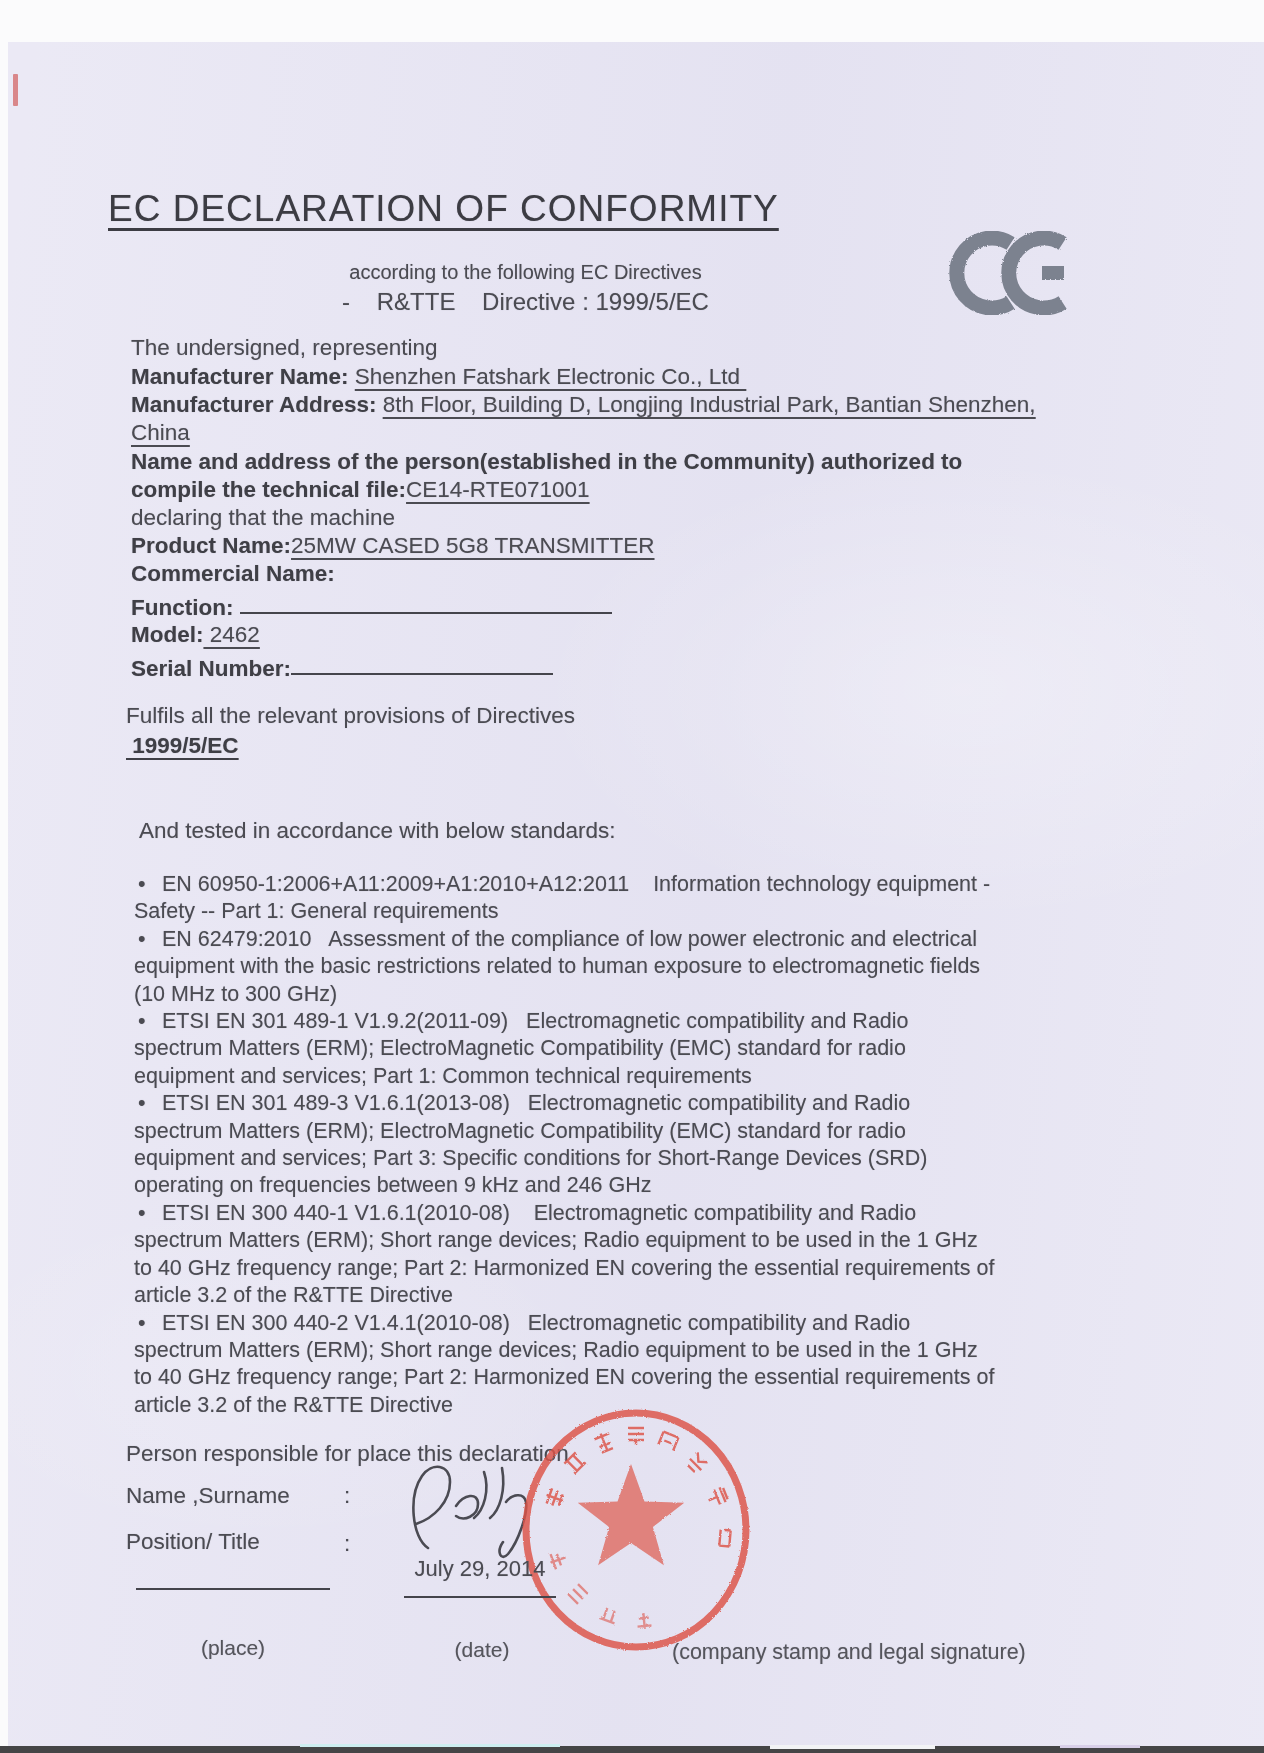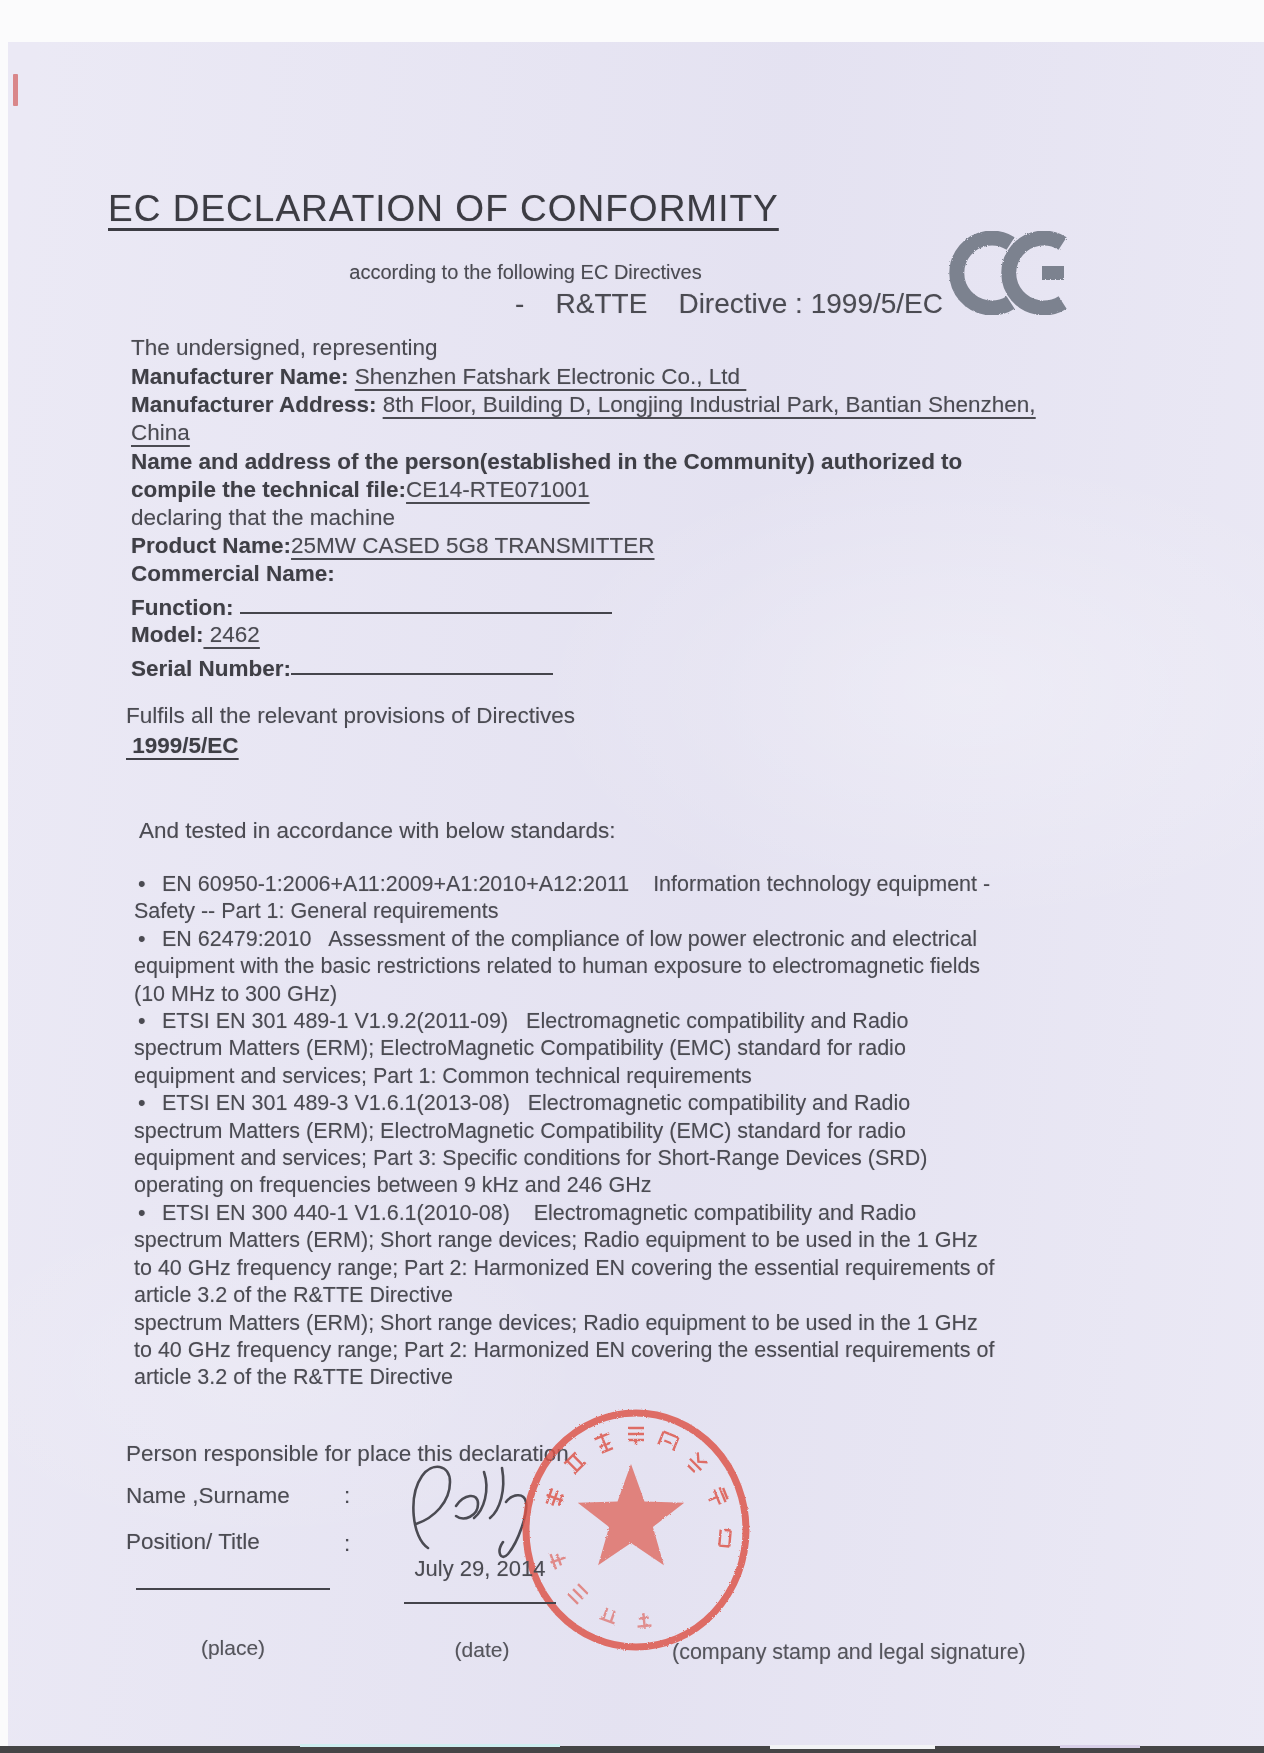--- a/index.html
+++ b/index.html
@@ -21,38 +21,38 @@
   .abs{position:absolute;}
   .center{text-align:center;}
   .b{font-weight:bold;color:#3f3f46;}
   .pre{white-space:pre;}
   .title{
     left:100px;top:146px;width:835px;
     font-size:37px;font-weight:normal;letter-spacing:1px;color:#3c3c43;
     text-decoration:underline;text-decoration-thickness:3px;text-underline-offset:7px;
   }
   .subtitle1{left:100px;top:219px;width:835px;text-align:center;font-size:20px;}
-  .subtitle2{left:100px;top:246px;width:835px;text-align:right;font-size:28px;}
+  .subtitle2{left:100px;top:246px;width:835px;text-align:center;font-size:24px;}
   .intro{left:123px;top:293px;font-size:22.5px;}
   .fields{left:123px;top:321px;font-size:22.5px;line-height:28.2px;}
   .fields .line{white-space:pre;}
   .u{text-decoration:underline;text-decoration-thickness:2px;text-underline-offset:5px;white-space:pre;}
   .blank{display:inline-block;border-bottom:2px solid #45454c;height:1.05em;vertical-align:baseline;}
   .fulfils{left:118px;top:659px;font-size:22.5px;line-height:30px;}
   .tested{left:131px;top:776px;font-size:22.5px;}
   .standards{left:126px;top:829px;font-size:21.5px;line-height:27.4px;}
   .std-line{white-space:pre;}
   .std-line .bullet{display:inline-block;width:24px;text-align:left;padding-left:4px;}
   .std-line.cont{padding-left:0;}
   .responsible{left:118px;top:1399px;font-size:22.5px;}
   .sig-label{left:118px;font-size:22.5px;}
   .sig-colon{left:336px;font-size:22.5px;}
   .place-line{left:128px;top:1546px;width:194px;height:2px;background:#44444b;}
   .date-box{left:396px;top:1514px;width:152px;text-align:center;font-size:22px;
-    border-bottom:2px solid #44444b;padding-bottom:20px;}
+    border-bottom:2px solid #44444b;padding-bottom:14px;}
   .caption{font-size:21px;color:#55555c;margin-top:36px;}
   .bottom-bar{position:absolute;left:0;right:0;top:1746px;height:7px;background:#454546;}
   .bb-seg1{position:absolute;left:300px;top:1744px;width:260px;height:3px;background:#cdeef0;}
   .bb-seg2{position:absolute;left:770px;top:1745px;width:165px;height:4px;background:#f2f3f5;}
   .bb-seg3{position:absolute;left:1060px;top:1745px;width:80px;height:3px;background:#d8cfe8;}
   .red-edge{position:absolute;left:5px;top:32px;width:5px;height:32px;background:rgba(202,55,50,0.55);border-radius:1px;}
   svg{display:block;}
 </style>
 </head>
 <body>
@@ -112,20 +112,21 @@
     <div class="std-line cont">spectrum Matters (ERM); ElectroMagnetic Compatibility (EMC) standard for radio</div>
     <div class="std-line cont">equipment and services; Part 1: Common technical requirements</div>
     <div class="std-line"><span class="bullet">•</span><span>ETSI EN 301 489-3 V1.6.1(2013-08)   Electromagnetic compatibility and Radio</span></div>
     <div class="std-line cont">spectrum Matters (ERM); ElectroMagnetic Compatibility (EMC) standard for radio</div>
     <div class="std-line cont">equipment and services; Part 3: Specific conditions for Short-Range Devices (SRD)</div>
     <div class="std-line cont">operating on frequencies between 9 kHz and 246 GHz</div>
     <div class="std-line"><span class="bullet">•</span><span>ETSI EN 300 440-1 V1.6.1(2010-08)    Electromagnetic compatibility and Radio</span></div>
     <div class="std-line cont">spectrum Matters (ERM); Short range devices; Radio equipment to be used in the 1 GHz</div>
     <div class="std-line cont">to 40 GHz frequency range; Part 2: Harmonized EN covering the essential requirements of</div>
     <div class="std-line cont">article 3.2 of the R&amp;TTE Directive</div>
+    <div class="std-line"><span class="bullet">•</span><span>ETSI EN 300 440-2 V1.4.1(2010-08)   Electromagnetic compatibility and Radio</span></div>
     <div class="std-line cont">spectrum Matters (ERM); Short range devices; Radio equipment to be used in the 1 GHz</div>
     <div class="std-line cont">to 40 GHz frequency range; Part 2: Harmonized EN covering the essential requirements of</div>
     <div class="std-line cont">article 3.2 of the R&amp;TTE Directive</div>
   </div>
 
   <div class="abs responsible">Person responsible for place this declaration</div>
 
   <div class="abs sig-label" style="top:1441px;">Name ,Surname</div>
   <div class="abs sig-colon" style="top:1441px;">:</div>
   <div class="abs sig-label" style="top:1487px;">Position/ Title</div>

